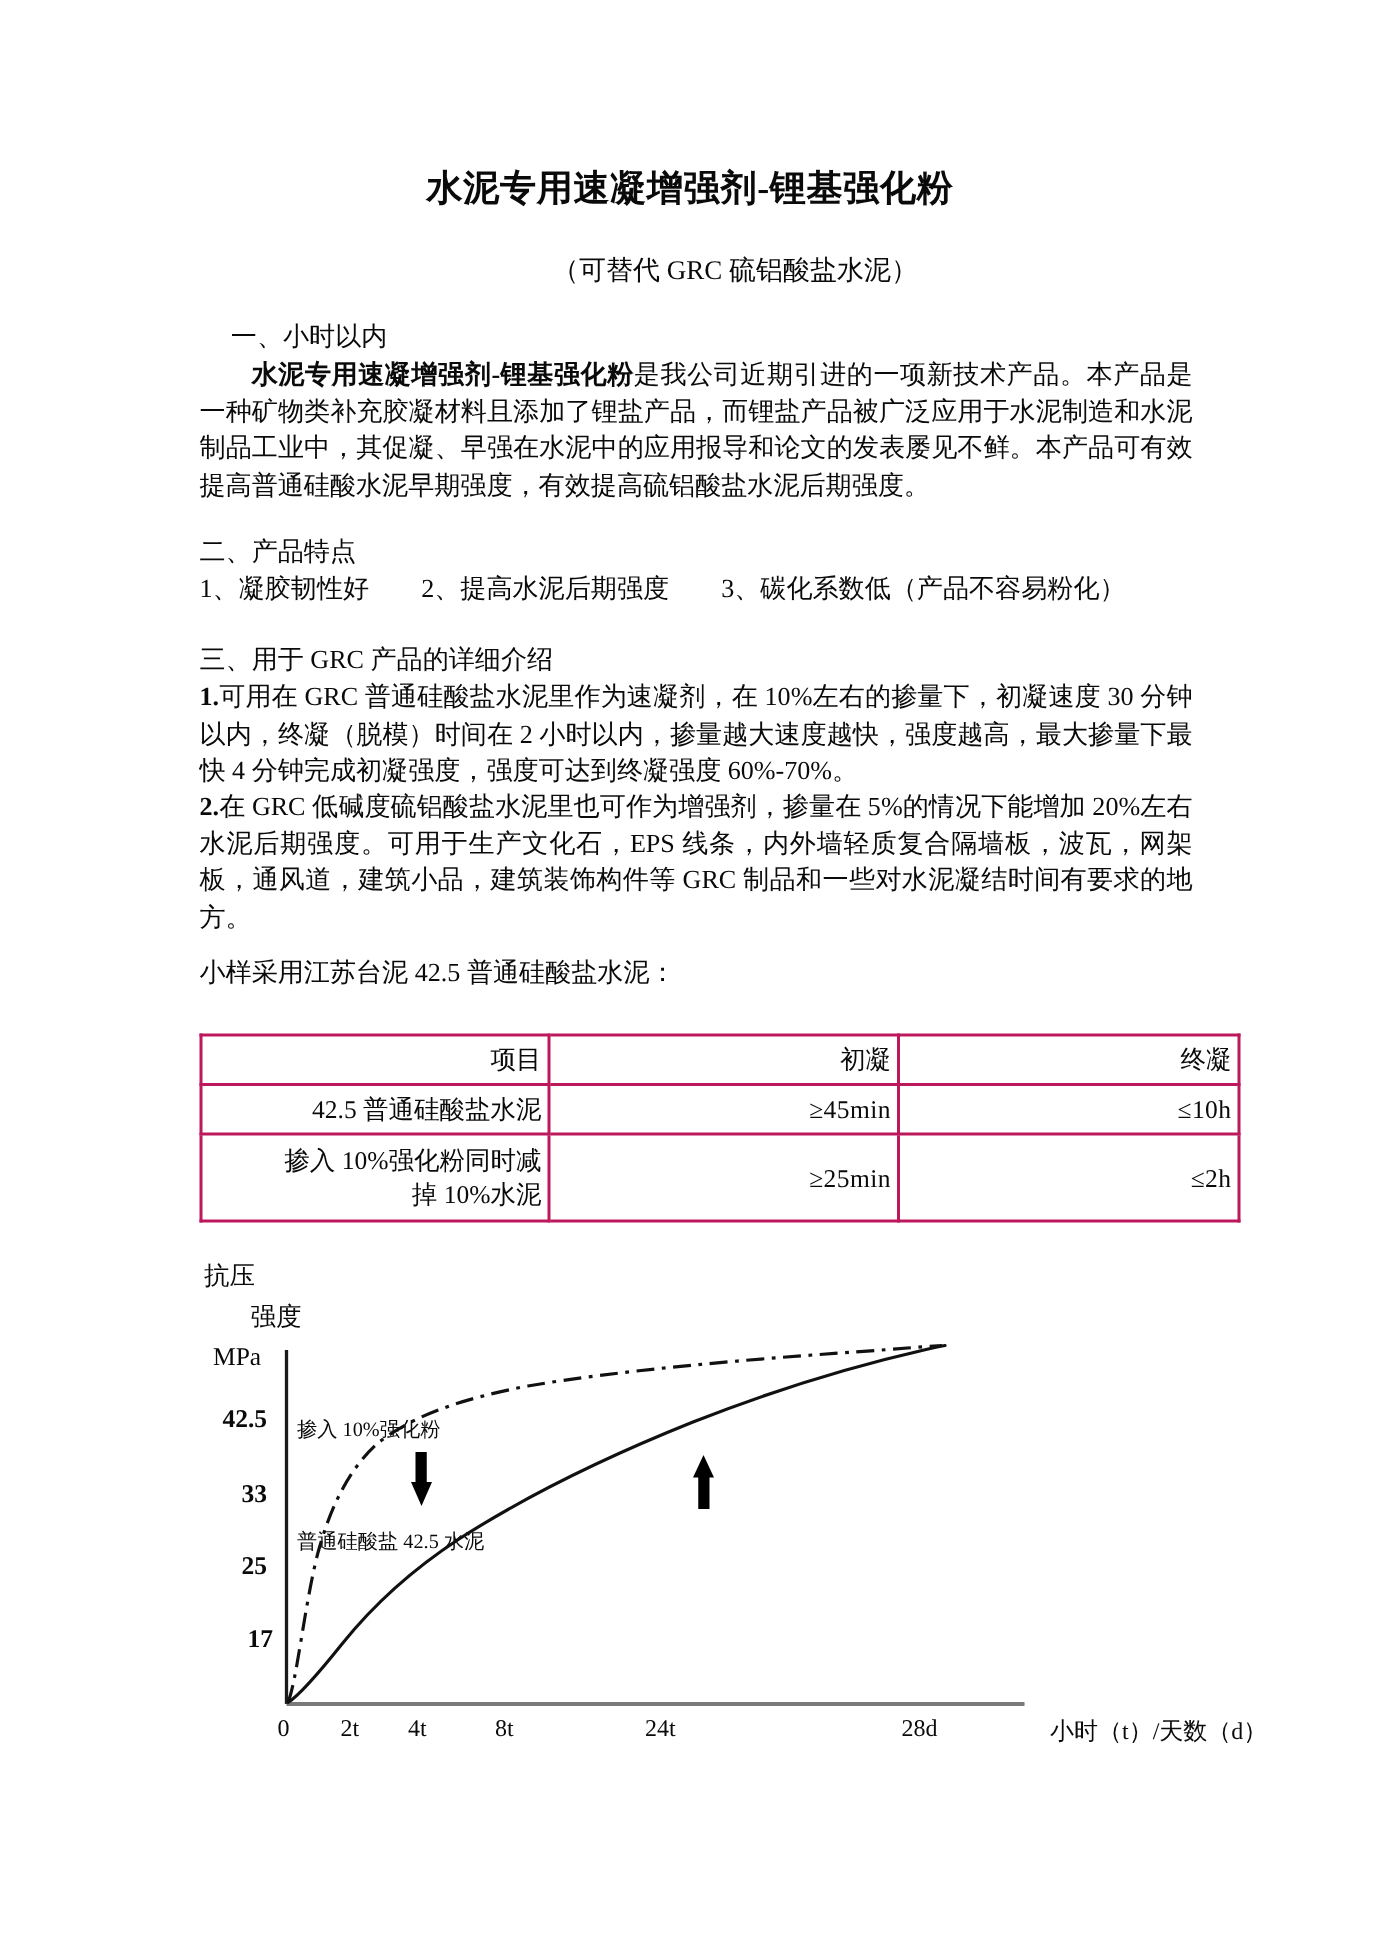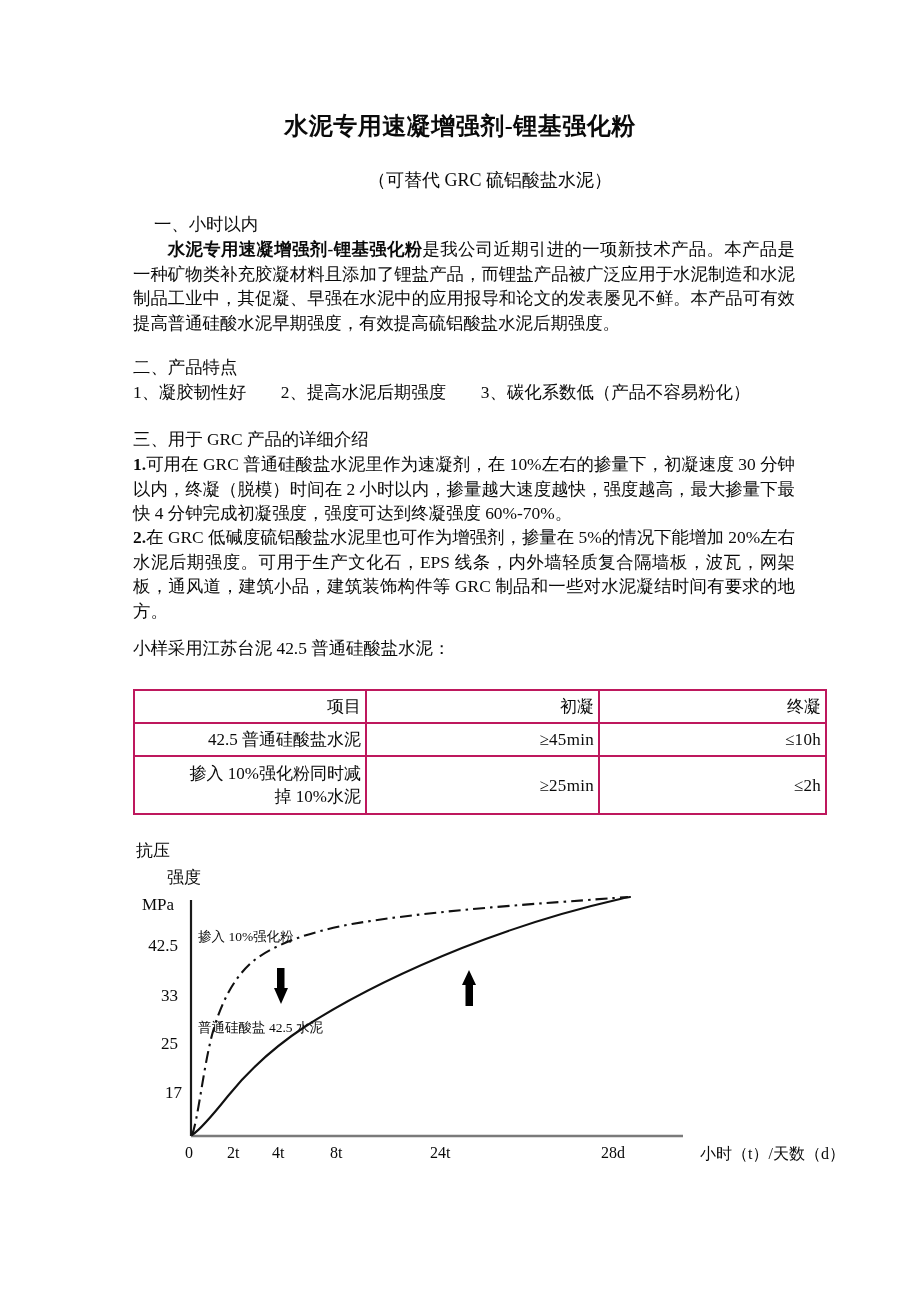--- a/index.html
+++ b/index.html
@@ -125,33 +125,34 @@
   #ylabel-1 { left: 136px; top: 20px; text-align: right; }
   #ylabel-2 { left: 136px; top: 47px; margin-left: 31px; }
   #ylabel-3 { left: 142px; top: 74px; }
 
   .ytick {
     position: absolute;
     font-size: 17px;
     white-space: nowrap;
     text-align: right;
     width: 46px;
+    font-weight: bold;
   }
   .xtick {
     position: absolute;
     font-size: 16px;
     white-space: nowrap;
   }
   .curve-label {
     position: absolute;
     font-size: 13.5px;
     white-space: nowrap;
     line-height: 16px;
   }
-  #curve-label-enhanced { left: 198px; top: 109px; }
+  #curve-label-enhanced { left: 198px; top: 125px; }
   #curve-label-ordinary { left: 198px; top: 200px; }
 
   #xaxis-unit {
     position: absolute;
     left: 700px;
     top: 324px;
     font-size: 16px;
     white-space: nowrap;
   }
 </style>

